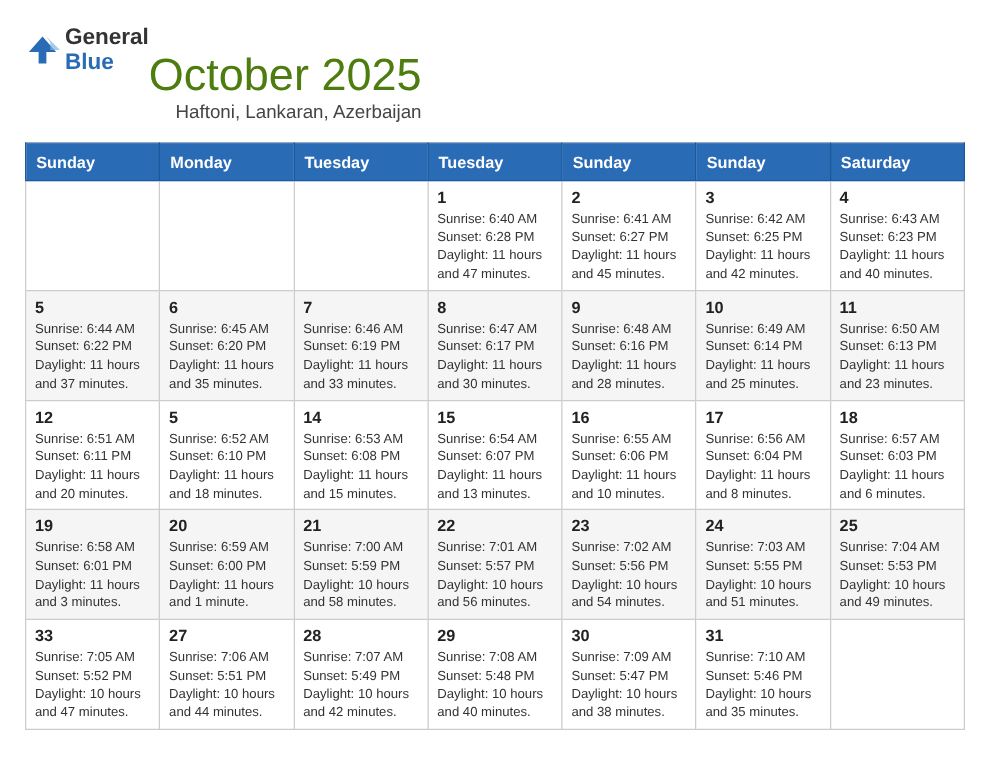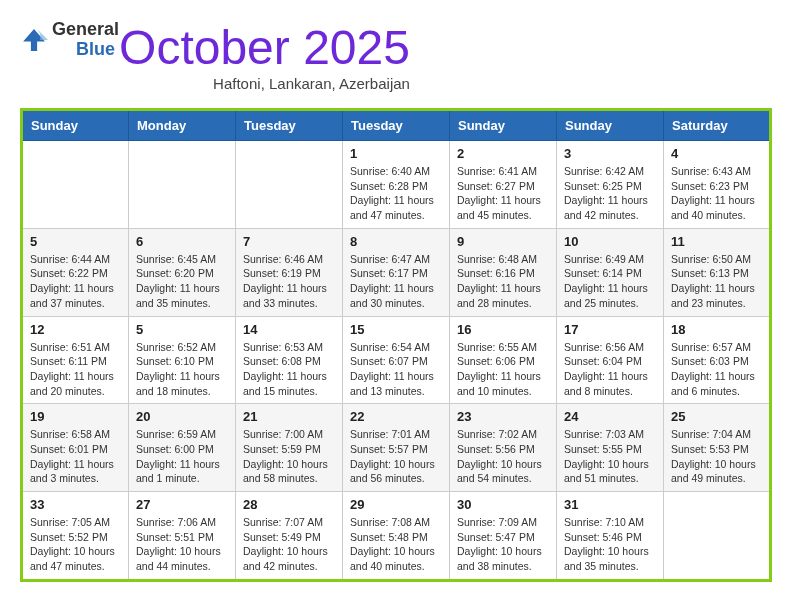--- a/index.html
+++ b/index.html
@@ -20,41 +20,42 @@
       display: flex;
       align-items: center;
       gap: 4px;
     }
     .logo-text {
       font-size: 18px;
       font-weight: bold;
       line-height: 1.1;
     }
     .logo-general { color: #333; }
-    .logo-blue { color: #2a6bb5; margin-left: 24px; }
+    .logo-blue { color: #2a6bb5; }
     .logo-icon {
       width: 28px;
       height: 28px;
     }
     .title-section {
       text-align: right;
     }
     .month-title {
-      font-size: 48px;
+      font-size: 36px;
       font-weight: normal;
-      color: #6d28d9;
+      color: #4d7c0f;
+      margin-top: 19px;
     }
     .location {
       font-size: 15px;
       color: #444;
     }
     .calendar {
       width: 100%;
       border-collapse: collapse;
-      border: 3px solid #84cc16;
+      border: 1px solid #84cc16;
     }
     .calendar th {
       background-color: #2a6bb5;
       color: #fff;
       font-size: 13px;
       font-weight: bold;
       padding: 7px 8px;
       text-align: left;
       border: 1px solid #1a5a9a;
     }

